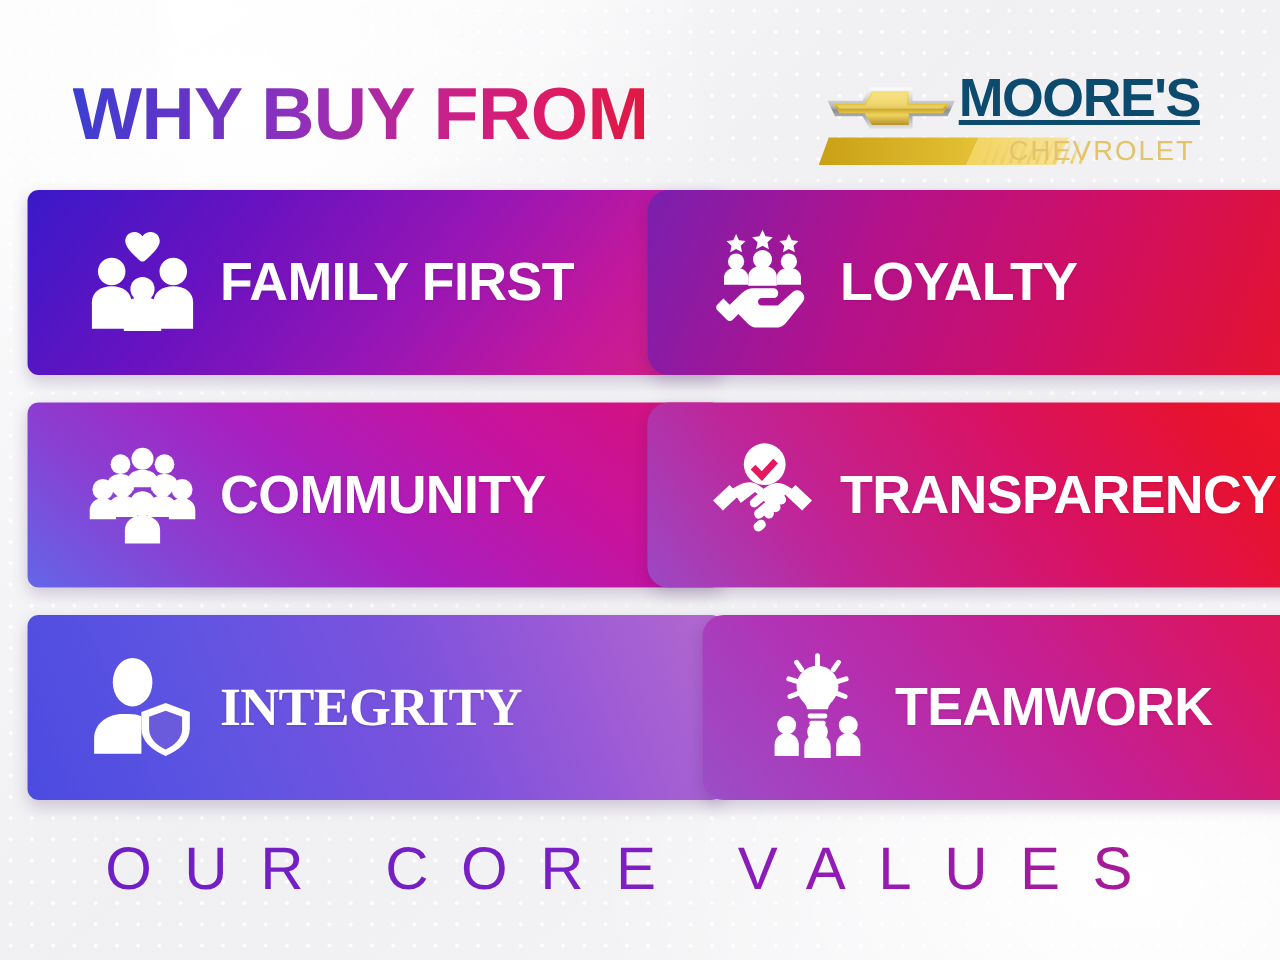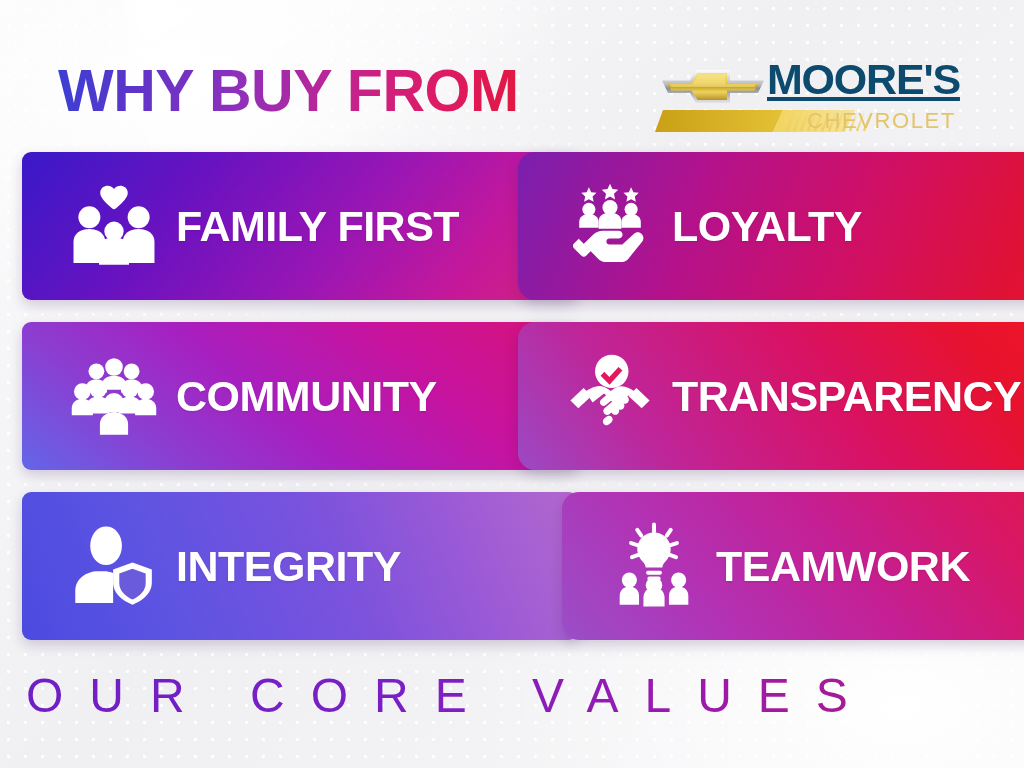--- a/index.html
+++ b/index.html
@@ -93,26 +93,26 @@
   .card-label{
     font-size:43px;font-weight:bold;color:#ffffff;
     letter-spacing:-0.5px;line-height:1;
     margin-left:14px;white-space:nowrap;
     text-shadow:0 1px 2px rgba(80,0,60,.18);
   }
   .card.c-family   {background:linear-gradient(128deg,#3a19c8 0%,#6a12c0 30%,#9a16b4 58%,#c5189a 80%,#d3247e 100%);}
   .card.c-loyalty  {background:linear-gradient(112deg,#7a1fae 0%,#b3128c 32%,#d00f63 62%,#e01235 88%,#e8142c 100%);}
   .card.c-community{background:linear-gradient(40deg,#6366e8 0%,#8a3fd2 22%,#a81fbf 45%,#c6139f 70%,#d81277 100%);}
   .card.c-transparency{background:linear-gradient(55deg,#9b49c4 0%,#bf2599 24%,#d81264 55%,#e8122f 82%,#ee1624 100%);}
-  .card.c-integrity{background:linear-gradient(68deg,#4b4be0 0%,#5f54e2 28%,#7a52dd 55%,#9b5ad6 78%,#b468cd 100%);}
+  .card.c-integrity{background:linear-gradient(68deg,#4b4be0 0%,#5f54e2 28%,#7a52dd 55%,#9b5ad6 78%,#b468cd 100%);font-family:Liberation Serif, serif;}
   .card.c-teamwork {background:linear-gradient(52deg,#9a4ec8 0%,#b232b4 26%,#c51f93 52%,#d91663 78%,#e2173f 100%);margin-left:44px;}
 
   
   #footer{
-    position:absolute;left:0;top:672px;width:932px;text-align:left;
+    position:absolute;left:0;top:672px;width:932px;text-align:right;
   }
   #footer-text{
     display:inline-block;
     font-size:48px;font-weight:normal;
     letter-spacing:26px;
     line-height:1;
     padding-left:26px;
     background:linear-gradient(90deg,#6f1fc4 0%,#7a1fc6 45%,#9a1aae 78%,#a81a92 100%);
     -webkit-background-clip:text;background-clip:text;
     -webkit-text-fill-color:transparent;color:transparent;

